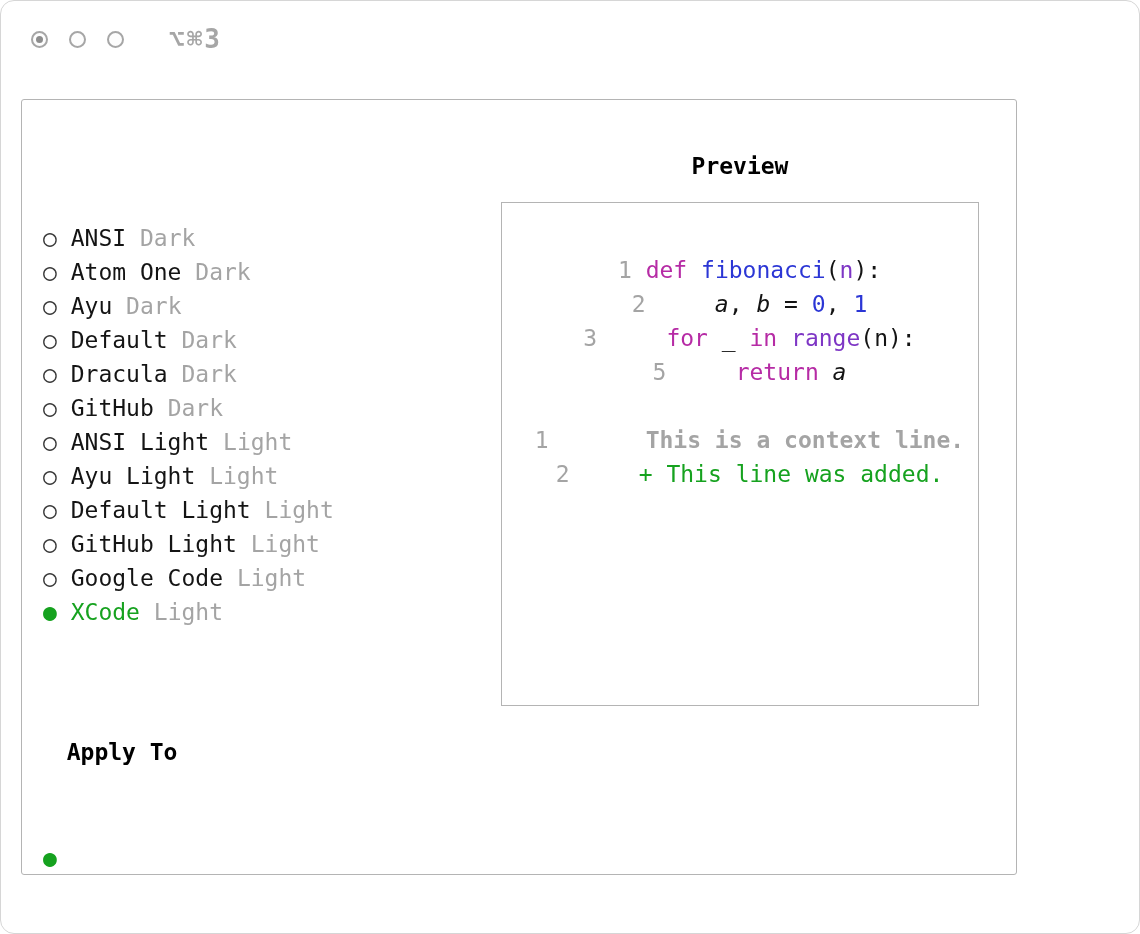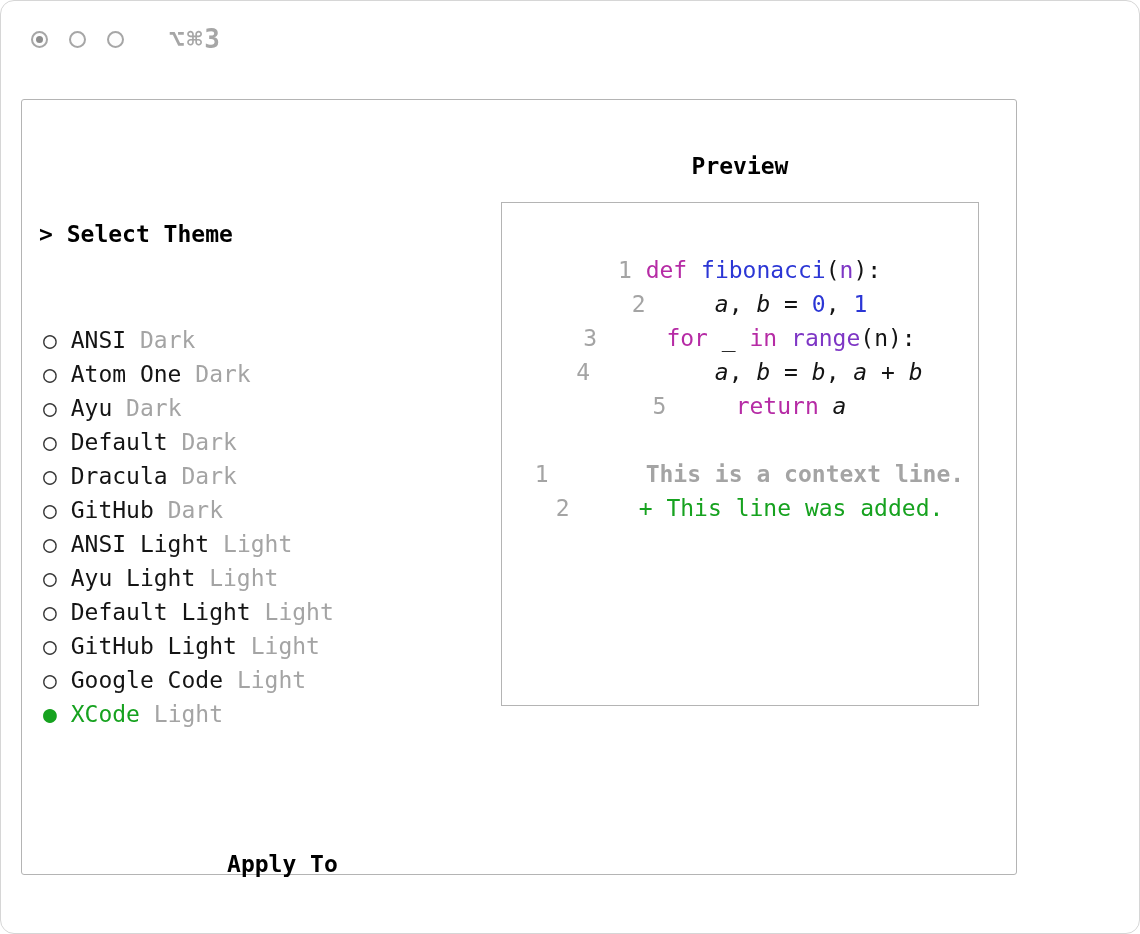--- a/index.html
+++ b/index.html
@@ -123,23 +123,22 @@
   .marker {
     display: inline-block;
     width: 2ch;
     color: #3c3c3c;
   }
   .opt-name { color: var(--text); }
   .opt-variant { color: var(--muted); }
   .option.selected .marker,
   .option.selected .opt-name { color: var(--green); }
   .header.apply {
-    margin-top: 44px;
+    margin-top: 34px;
     margin-left: 2ch;
-    text-align: right;
   }
   
   .preview-box {
     margin-top: 19px;
     margin-left: 0;
     width: 478px;
     height: 504px;
     border: 1px solid var(--border);
     box-sizing: border-box;
     padding: 50px 0 2px 19px;
@@ -175,34 +174,32 @@
   <div class="titlebar">
     <span class="light light-dot"></span>
     <span class="light"></span>
     <span class="light"></span>
     <span class="shortcut">⌥⌘3</span>
   </div>
 
   <div class="panel">
 
     <div class="left">
-      <div class="header"><span class="caret">&gt;</span><span>Select Theme</span></div>
       <ul class="options" id="theme-options"><li class="option"><span class="marker">○</span><span class="opt-name">ANSI</span> <span class="opt-variant">Dark</span></li><li class="option"><span class="marker">○</span><span class="opt-name">Atom One</span> <span class="opt-variant">Dark</span></li><li class="option"><span class="marker">○</span><span class="opt-name">Ayu</span> <span class="opt-variant">Dark</span></li><li class="option"><span class="marker">○</span><span class="opt-name">Default</span> <span class="opt-variant">Dark</span></li><li class="option"><span class="marker">○</span><span class="opt-name">Dracula</span> <span class="opt-variant">Dark</span></li><li class="option"><span class="marker">○</span><span class="opt-name">GitHub</span> <span class="opt-variant">Dark</span></li><li class="option"><span class="marker">○</span><span class="opt-name">ANSI Light</span> <span class="opt-variant">Light</span></li><li class="option"><span class="marker">○</span><span class="opt-name">Ayu Light</span> <span class="opt-variant">Light</span></li><li class="option"><span class="marker">○</span><span class="opt-name">Default Light</span> <span class="opt-variant">Light</span></li><li class="option"><span class="marker">○</span><span class="opt-name">GitHub Light</span> <span class="opt-variant">Light</span></li><li class="option"><span class="marker">○</span><span class="opt-name">Google Code</span> <span class="opt-variant">Light</span></li><li class="option selected"><span class="marker">●</span><span class="opt-name">XCode</span> <span class="opt-variant">Light</span></li></ul>
       <div class="header apply">Apply To</div>
       <ul class="options" id="apply-options"><li class="option selected"><span class="marker">●</span></li></ul>
       
     </div>
 
     <div class="right">
       <div class="header">Preview</div>
       <div class="preview-box" id="code-block">
           <div class="code-line"><span class="ln">1</span><span class="tok-pl"> </span><span class="tok-kw">def</span><span class="tok-pl"> </span><span class="tok-fn">fibonacci</span><span class="tok-pl">(</span><span class="tok-pr">n</span><span class="tok-pl">):</span></div>
           <div class="code-line"><span class="ln">2</span><span class="tok-pl">     </span><span class="tok-va">a</span><span class="tok-pl">, </span><span class="tok-va">b</span><span class="tok-pl"> = </span><span class="tok-nu">0</span><span class="tok-pl">, </span><span class="tok-nu">1</span></div>
           <div class="code-line"><span class="ln">3</span><span class="tok-pl">     </span><span class="tok-kw">for</span><span class="tok-pl"> _ </span><span class="tok-kw">in</span><span class="tok-pl"> </span><span class="tok-ty">range</span><span class="tok-pl">(n):</span></div>
-          <div class="code-line"><span class="ln">4</span><span class="tok-pl">         </span><span class="tok-va">a</span><span class="tok-pl">, </span><span class="tok-va">b</span><span class="tok-pl"> = </span><span class="tok-va">b</span><span class="tok-pl">, </span><span class="tok-va">a</span><span class="tok-pl"> + </span><span class="tok-va">b</span></div>
           <div class="code-line"><span class="ln">5</span><span class="tok-pl">     </span><span class="tok-kw">return</span><span class="tok-pl"> </span><span class="tok-va">a</span></div>
           <div class="code-line"><span class="ln">&nbsp;</span></div>
           <div class="code-line"><span class="ln">1</span><span class="tok-ctx">       This is a context line.</span></div>
           <div class="code-line"><span class="ln">2</span><span class="tok-add">     + This line was added.</span></div>
         </div>
     </div>
 
   </div>
 </div>
 

